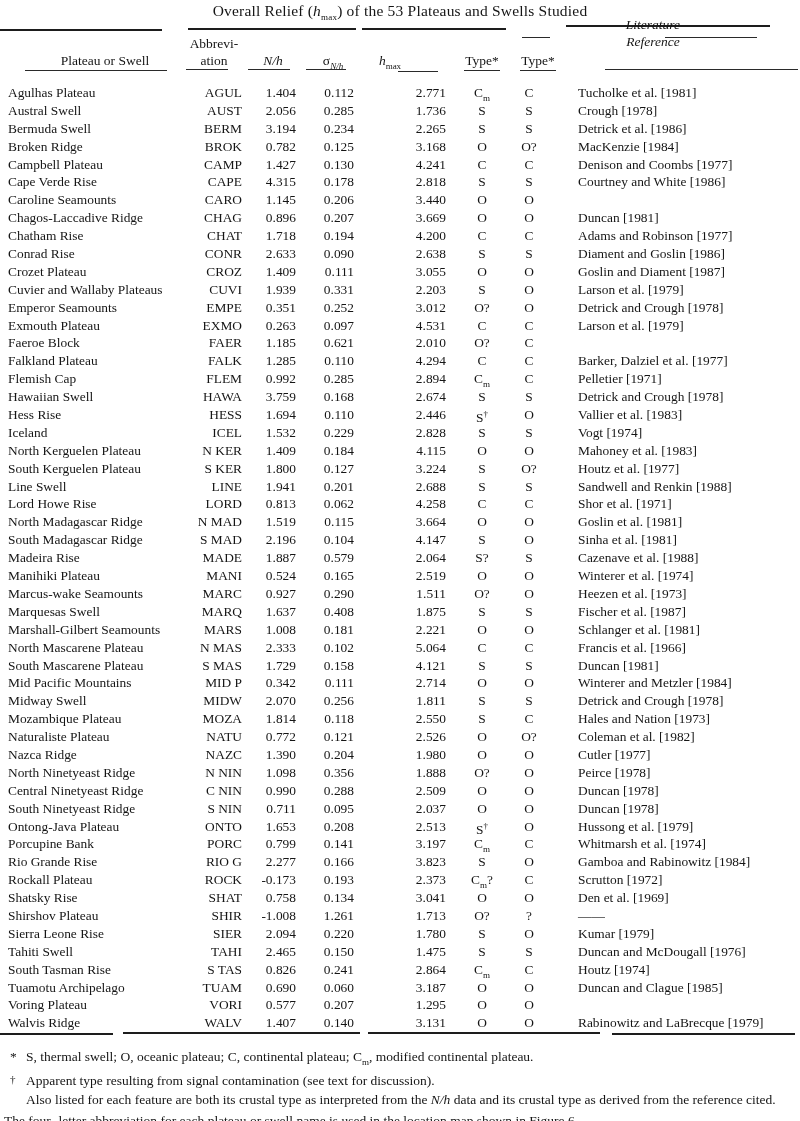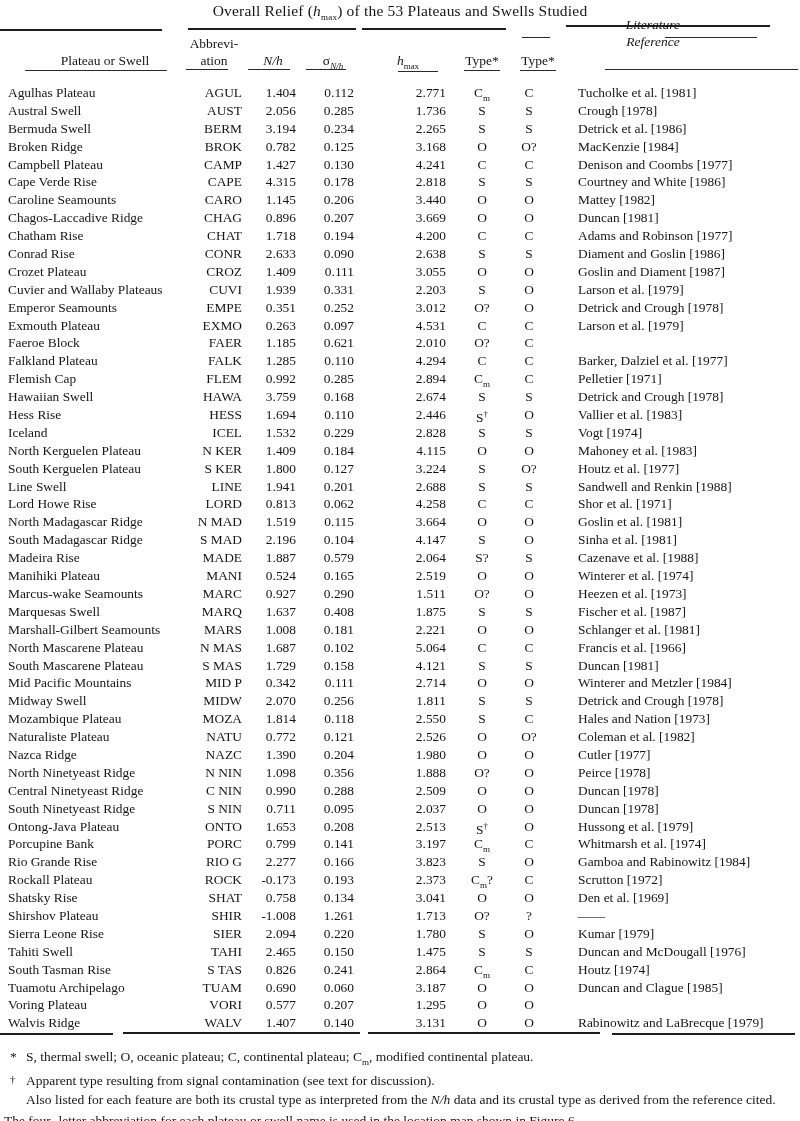--- a/index.html
+++ b/index.html
@@ -61,21 +61,21 @@
   <div class="hdr" style="left:184px;width:60px;top:35px;">
     <span>Abbrevi-</span><br>
     <span>ation</span>
   </div>
   <div class="hdr" style="left:242px;width:62px;top:52px;">
     <i>N/h</i>
   </div>
   <div class="hdr" style="left:304px;width:58px;top:52px;">
     <span>σ</span><sub><i>N/h</i></sub>
   </div>
-  <div class="hdr" style="left:362px;width:92px;top:52px;">
+  <div class="hdr" style="left:344px;width:92px;top:52px;">
     <i>h</i><sub>max</sub>
   </div>
   <div class="hdr" style="left:454px;width:56px;top:52px;">
     <span>Type*</span>
   </div>
   <div class="hdr" style="left:510px;width:56px;top:52px;">
     <span>Type*</span>
   </div>
   <div class="hdr" style="left:548px;width:210px;top:16px;font-style:italic;">
     <span>Literature</span><br>
@@ -156,21 +156,20 @@
         <div class="cell c-ref">Courtney and White [1986]</div>
       </div>
       <div class="trow">
         <div class="cell c-name">Caroline Seamounts</div>
         <div class="cell c-abbr">CARO</div>
         <div class="cell c-num">1.145</div>
         <div class="cell c-num">0.206</div>
         <div class="cell c-num">3.440</div>
         <div class="cell c-type">O</div>
         <div class="cell c-type2">O</div>
-        <div class="cell c-ref">Mattey [1982]</div>
       </div>
       <div class="trow">
         <div class="cell c-name">Chagos-Laccadive Ridge</div>
         <div class="cell c-abbr">CHAG</div>
         <div class="cell c-num">0.896</div>
         <div class="cell c-num">0.207</div>
         <div class="cell c-num">3.669</div>
         <div class="cell c-type">O</div>
         <div class="cell c-type2">O</div>
         <div class="cell c-ref">Duncan [1981]</div>
@@ -400,21 +399,21 @@
         <div class="cell c-num">1.008</div>
         <div class="cell c-num">0.181</div>
         <div class="cell c-num">2.221</div>
         <div class="cell c-type">O</div>
         <div class="cell c-type2">O</div>
         <div class="cell c-ref">Schlanger et al. [1981]</div>
       </div>
       <div class="trow">
         <div class="cell c-name">North Mascarene Plateau</div>
         <div class="cell c-abbr">N MAS</div>
-        <div class="cell c-num">1.687</div>
+        <div class="cell c-num">2.333</div>
         <div class="cell c-num">0.102</div>
         <div class="cell c-num">5.064</div>
         <div class="cell c-type">C</div>
         <div class="cell c-type2">C</div>
         <div class="cell c-ref">Francis et al. [1966]</div>
       </div>
       <div class="trow">
         <div class="cell c-name">South Mascarene Plateau</div>
         <div class="cell c-abbr">S MAS</div>
         <div class="cell c-num">1.729</div>

